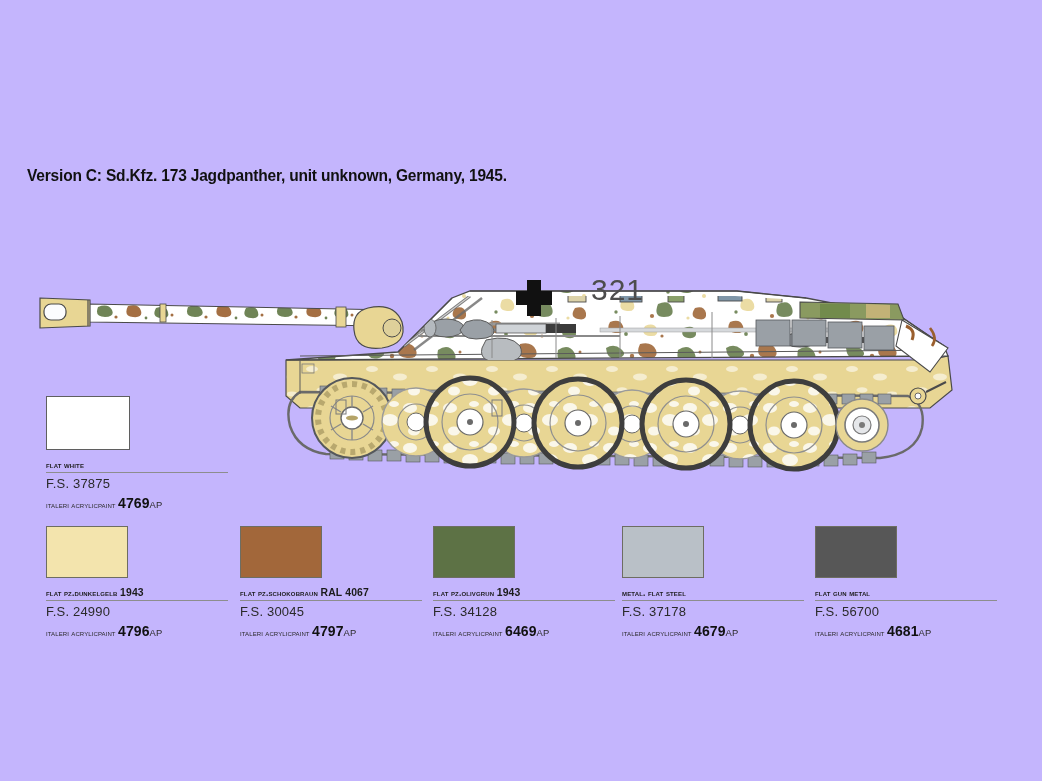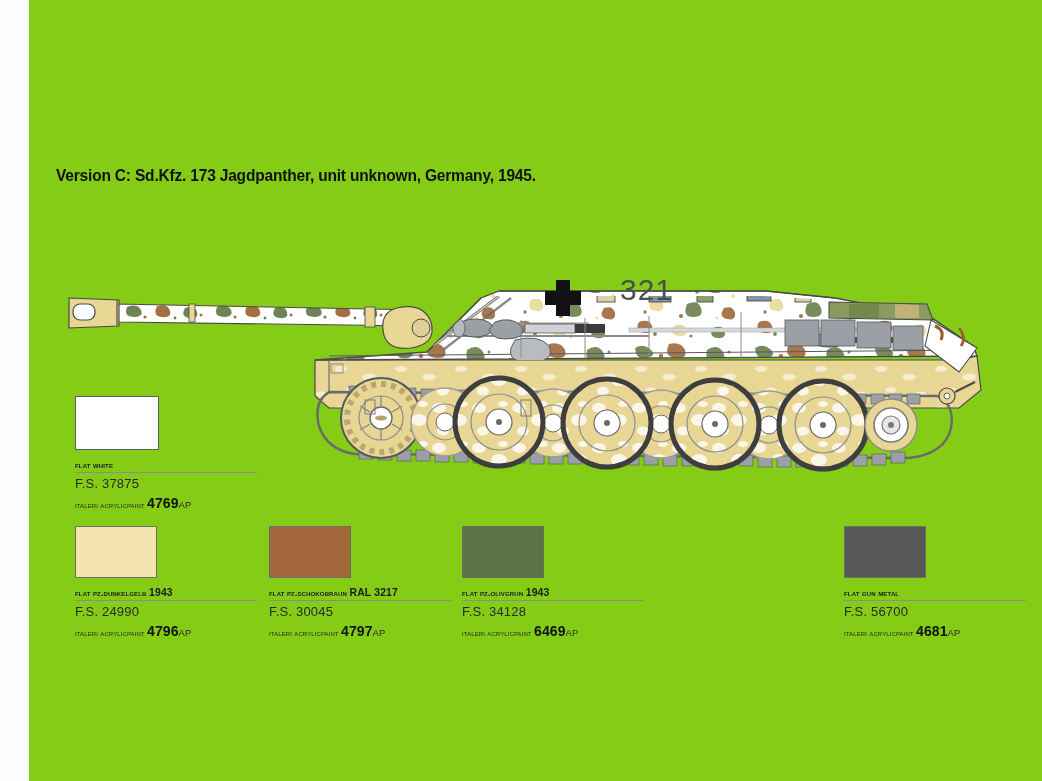--- a/index.html
+++ b/index.html
@@ -3,21 +3,21 @@
 <meta charset="utf-8">
 <style>
   html,body{margin:0;padding:0;}
   body{
     width:1042px;height:781px;
     background:#fbfcfe;
     font-family:"Liberation Sans",sans-serif;
     overflow:hidden;
     position:relative;
   }
-  .sheet{position:absolute;inset:0;background:#84cc16;margin-left:29px;}
+  .sheet{position:absolute;inset:0;background:#c4b5fd;}
 
   
   .title{
     position:absolute;left:27px;top:166px;
     font-size:16.5px;font-weight:bold;color:#111;
     letter-spacing:-0.2px;white-space:nowrap;
     font-family:"Liberation Sans",sans-serif;
     transform:scaleX(0.94);transform-origin:left center;
   }
 
@@ -416,21 +416,21 @@
     <div class="lbl-paint">
       <span>Italeri AcrylicPaint</span>
       <span class="code">4796</span><span class="apx">AP</span>
     </div>
   </div>
 
   <div class="swatch-block" style="left:240px;top:526px;">
     <div class="chip" style="background:#a2673a;"></div>
     <div class="lbl-name">
       <span>Flat Pz.Schokobraun</span>
-      <span class="big">RAL 3217</span>
+      <span class="big">RAL 4067</span>
     </div>
     <div class="rule"></div>
     <div class="lbl-fs">F.S. 30045</div>
     <div class="lbl-paint">
       <span>Italeri AcrylicPaint</span>
       <span class="code">4797</span><span class="apx">AP</span>
     </div>
   </div>
 
   <div class="swatch-block" style="left:433px;top:526px;">
@@ -440,20 +440,33 @@
       <span class="big">1943</span>
     </div>
     <div class="rule"></div>
     <div class="lbl-fs">F.S. 34128</div>
     <div class="lbl-paint">
       <span>Italeri AcrylicPaint</span>
       <span class="code">6469</span><span class="apx">AP</span>
     </div>
   </div>
 
+  <div class="swatch-block" style="left:622px;top:526px;">
+    <div class="chip" style="background:#b9c0c7;"></div>
+    <div class="lbl-name">
+      <span>Metal. Flat Steel</span>
+      <span class="big"></span>
+    </div>
+    <div class="rule"></div>
+    <div class="lbl-fs">F.S. 37178</div>
+    <div class="lbl-paint">
+      <span>Italeri AcrylicPaint</span>
+      <span class="code">4679</span><span class="apx">AP</span>
+    </div>
+  </div>
 
   <div class="swatch-block" style="left:815px;top:526px;">
     <div class="chip" style="background:#575757;"></div>
     <div class="lbl-name">
       <span>Flat Gun Metal</span>
       <span class="big"></span>
     </div>
     <div class="rule"></div>
     <div class="lbl-fs">F.S. 56700</div>
     <div class="lbl-paint">

